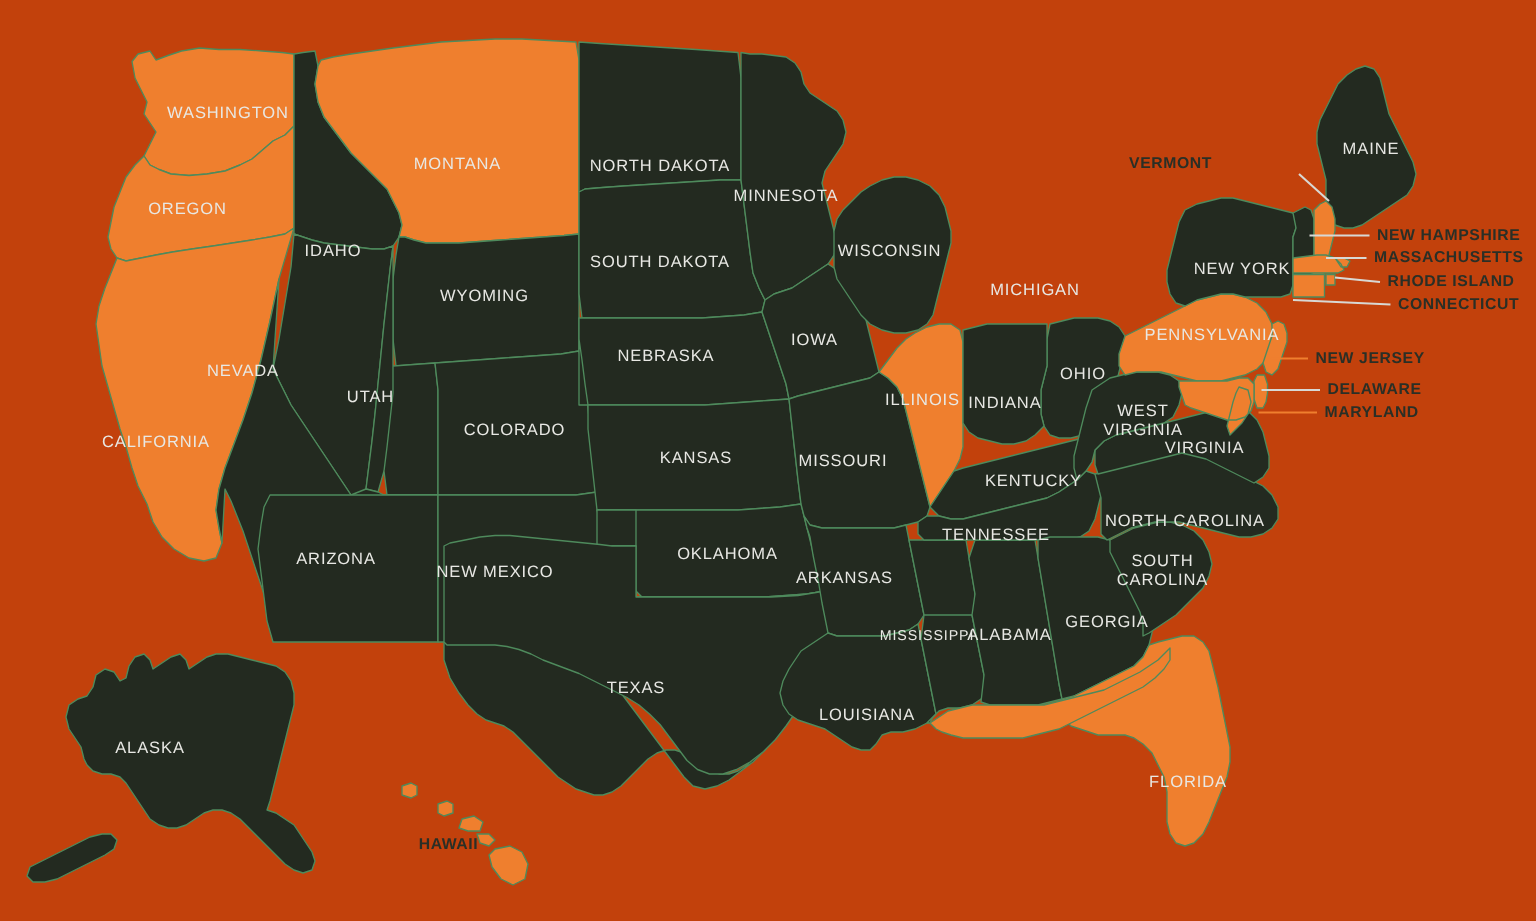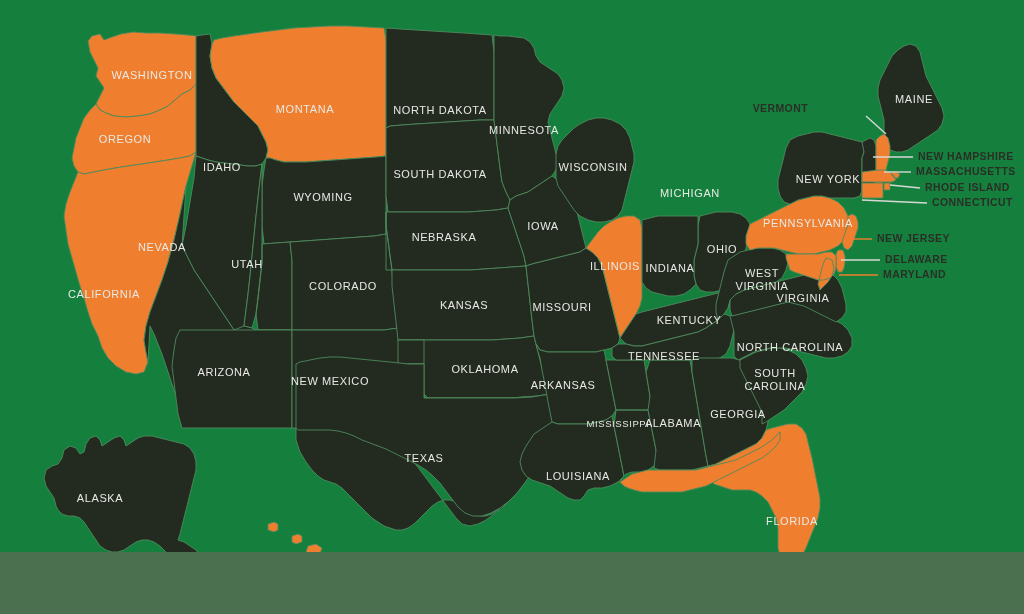--- a/index.html
+++ b/index.html
@@ -3,22 +3,22 @@
 <meta charset="utf-8">
 <style>
   html, body {
     margin: 0;
     padding: 0;
     background: #4a7050;
   }
   #page {
     position: relative;
     width: 1024px;
-    height: 552px;
-    background: #15803d;
+    height: 614px;
+    background: #c2410c;
     overflow: hidden;
     font-family: "Liberation Sans", sans-serif;
   }
   #map-svg {
     position: absolute;
     left: 0; top: 0;
     width: 1024px;
     height: 614px;
     display: block;
   }

